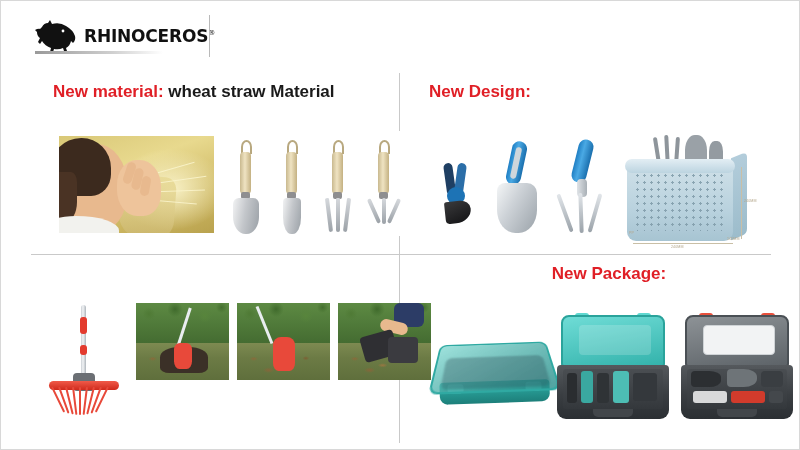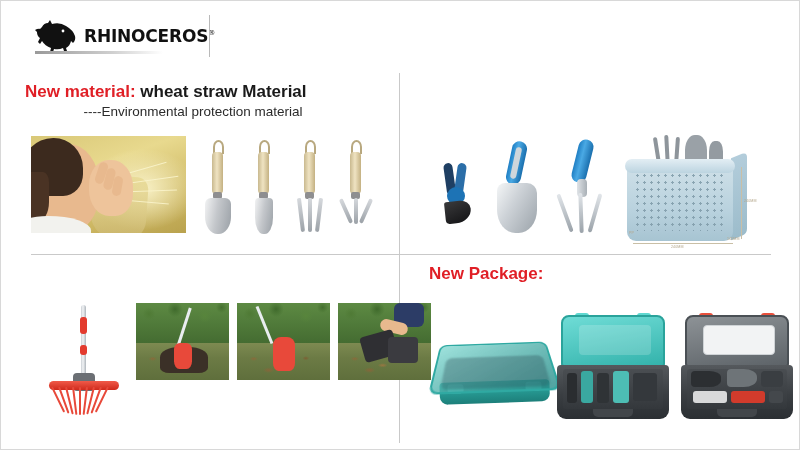--- a/index.html
+++ b/index.html
@@ -54,24 +54,24 @@
     position: absolute; left: 398px; top: 72px;
     width: 1px; height: 370px; background: #c9c9c9;
   }
   .h-div {
     position: absolute; left: 30px; top: 253px;
     width: 740px; height: 1px; background: #c9c9c9;
   }
 
   
   .quad { position: absolute; }
-  .q-tl { left: 24px;  top: 80px;  width: 356px; height: 170px; }
+  .q-tl { left: 52px;  top: 80px;  width: 356px; height: 170px; }
   .q-tr { left: 428px; top: 80px;  width: 360px; height: 170px; }
   .q-bl { left: 36px;  top: 262px; width: 356px; height: 175px; }
-  .q-br { left: 428px; top: 262px; width: 360px; height: 175px; }
+  .q-br { left: 428px; top: 262px; width: 360px; height: 175px; text-align: center; }
 
   .heading {
     font-family: "Liberation Sans", sans-serif;
     font-size: 17px; font-weight: 700; color: #1a1a1a;
     line-height: 1.25; white-space: nowrap;
   }
   .heading .hl { color: #e01f26; }
   .subheading {
     font-size: 13.5px; color: #2b2b2b; font-weight: 400;
     margin-top: 2px; text-align: center; padding-right: 20px;
@@ -381,21 +381,20 @@
     <div class="hdr-divider"></div>
   </div>
 
   <div class="v-div"></div>
   <div class="h-div"></div>
 
   <div class="quad q-tl">
     <div class="heading">
       <span class="hl">New material:</span><span> wheat straw Material</span>
     </div>
-    <div class="subheading">----Environmental protection material</div>
 
     <div class="photo-wheat">
       <div class="w-straw"></div>
       <div class="w-awn" style="left:72px;top:44px;width:66px;transform:rotate(-16deg)"></div>
       <div class="w-awn" style="left:74px;top:50px;width:74px;transform:rotate(-8deg)"></div>
       <div class="w-awn" style="left:76px;top:56px;width:70px;transform:rotate(-2deg)"></div>
       <div class="w-awn" style="left:74px;top:62px;width:64px;transform:rotate(5deg)"></div>
       <div class="w-head"></div>
       <div class="w-hair"></div>
       <div class="w-hair2"></div>
@@ -432,20 +431,23 @@
           <div class="t-handle"></div>
         <div class="t-ferrule"></div>
         <div class="t-claw" style="left:5px;transform:rotate(-24deg)"></div>
         <div class="t-claw" style="left:15px"></div>
         <div class="t-claw" style="left:25px;transform:rotate(24deg)"></div>
       </div>
     </div>
   </div>
 
   <div class="quad q-tr">
+    <div class="heading heading-2line">
+      <span class="hl">New Design:</span>
+    </div>
 
     <div class="photo-balcony">
       <div class="pruner">
         <div class="pr-jawA"></div>
           <div class="pr-jawB"></div>
         <div class="pr-body"></div>
           <div class="pr-blade"></div>
       </div>
       <div class="trowel2">
         <div class="tw-grip"></div>

